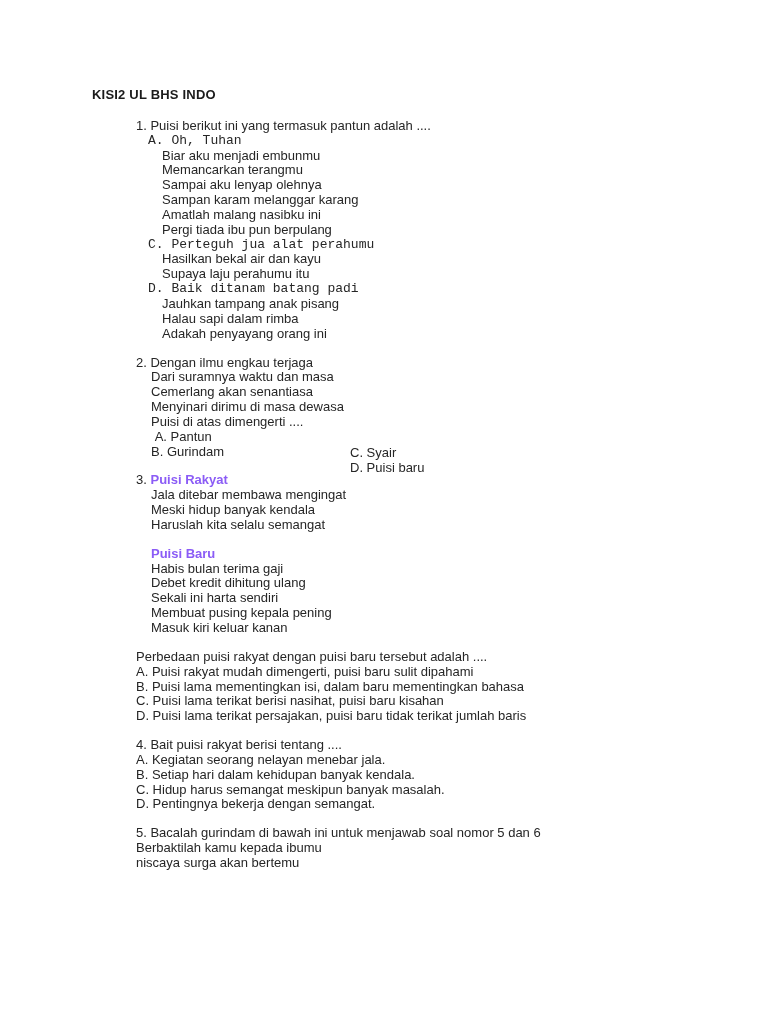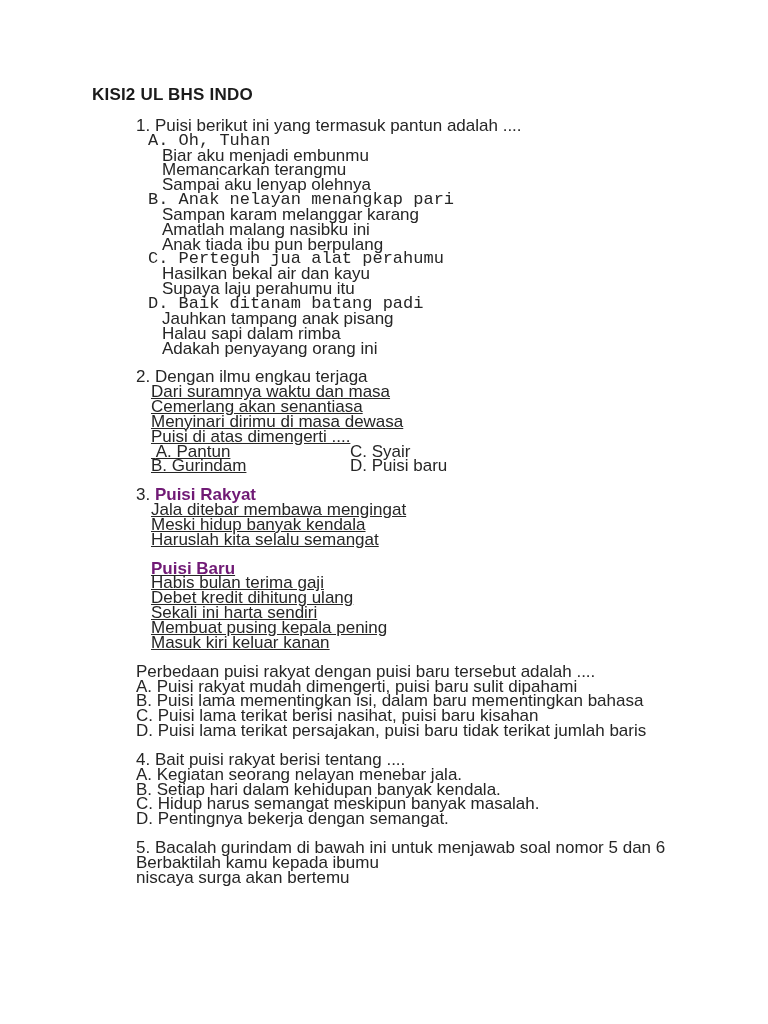--- a/index.html
+++ b/index.html
@@ -5,52 +5,51 @@
   * { margin: 0; padding: 0; box-sizing: border-box; }
   html, body { width: 768px; height: 1024px; }
   body { background: #ffffff; }
   .page {
     position: relative;
     width: 768px;
     height: 1024px;
     overflow: hidden;
     background: #ffffff;
     font-family: "Liberation Sans", sans-serif;
-    font-size: 17px;
+    font-size: 13px;
     line-height: 14.85px;
     color: #262626;
     -webkit-font-smoothing: antialiased;
   }
   .content { position: absolute; left: 92px; top: 88px; width: 630px; }
   .doc-title { font-weight: 700; color: #1b1b1b; margin-bottom: 16px; letter-spacing: 0.2px; }
   .block { margin-bottom: 14px; margin-left: 44px; }
   .line { position: relative; white-space: pre-wrap; }
   .ind1 { padding-left: 12px; font-family: Liberation Mono, monospace; }  
-  .ind2 { padding-left: 15px; text-decoration: underline; }  
+  .ind2 { padding-left: 15px; }  
   .ind3 { padding-left: 26px; }  
-  .bold { font-weight: 700; color: #701a75; }
-  .col2 { position: absolute; left: 214px; top: 0; }
+  .bold { font-weight: 700; color: #8b5cf6; }
+  .col2 { position: absolute; left: 214px; top: 16px; }
 </style>
 </head>
 <body>
 
 <div class="page" style="background: rgb(255, 255, 255); color: rgb(38, 38, 38);">
   <div class="content">
     <div class="doc-title">KISI2 UL BHS INDO</div>
     <div>
         <div class="block">
           <div class="line"><span>1. Puisi berikut ini yang termasuk pantun adalah ....</span></div>
           <div class="line ind1"><span>A. Oh, Tuhan</span></div>
           <div class="line ind3"><span>Biar aku menjadi embunmu</span></div>
           <div class="line ind3"><span>Memancarkan terangmu</span></div>
           <div class="line ind3"><span>Sampai aku lenyap olehnya</span></div>
-          <div class="line ind1"><span>B. Anak nelayan menangkap pari</span></div>
           <div class="line ind3"><span>Sampan karam melanggar karang</span></div>
           <div class="line ind3"><span>Amatlah malang nasibku ini</span></div>
-          <div class="line ind3"><span>Anak tiada ibu pun berpulang</span></div>
+          <div class="line ind3"><span>Pergi tiada ibu pun berpulang</span></div>
           <div class="line ind1"><span>C. Perteguh jua alat perahumu</span></div>
           <div class="line ind3"><span>Hasilkan bekal air dan kayu</span></div>
           <div class="line ind3"><span>Supaya laju perahumu itu</span></div>
           <div class="line ind1"><span>D. Baik ditanam batang padi</span></div>
           <div class="line ind3"><span>Jauhkan tampang anak pisang</span></div>
           <div class="line ind3"><span>Halau sapi dalam rimba</span></div>
           <div class="line ind3"><span>Adakah penyayang orang ini</span></div>
         </div>
         <div class="block">
           <div class="line"><span>2. Dengan ilmu engkau terjaga</span></div>

